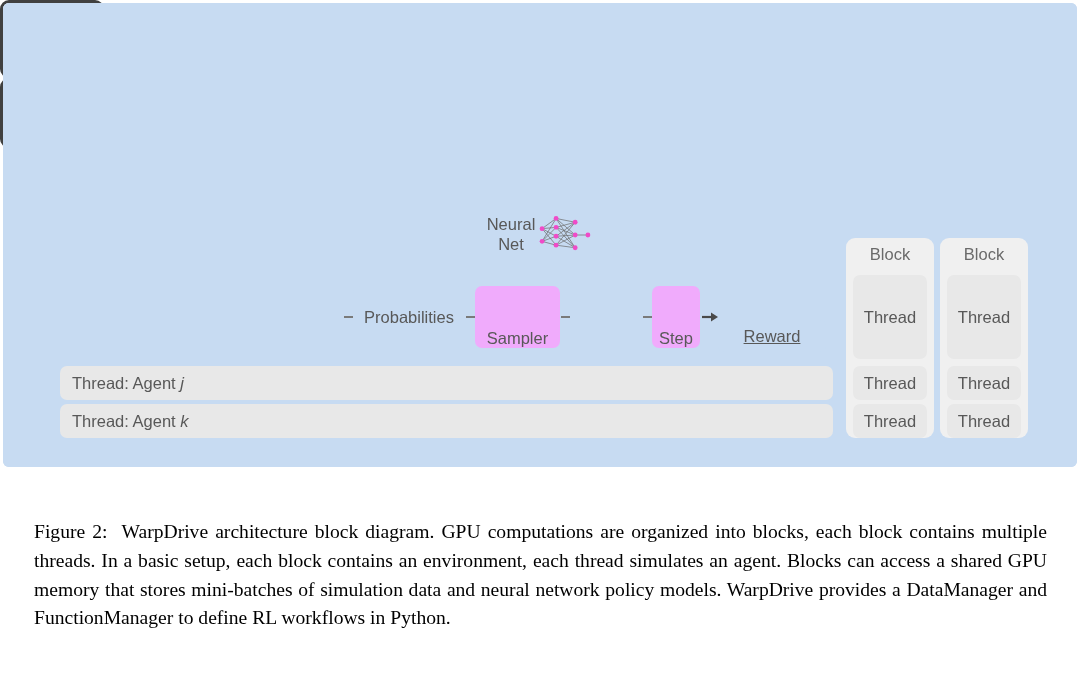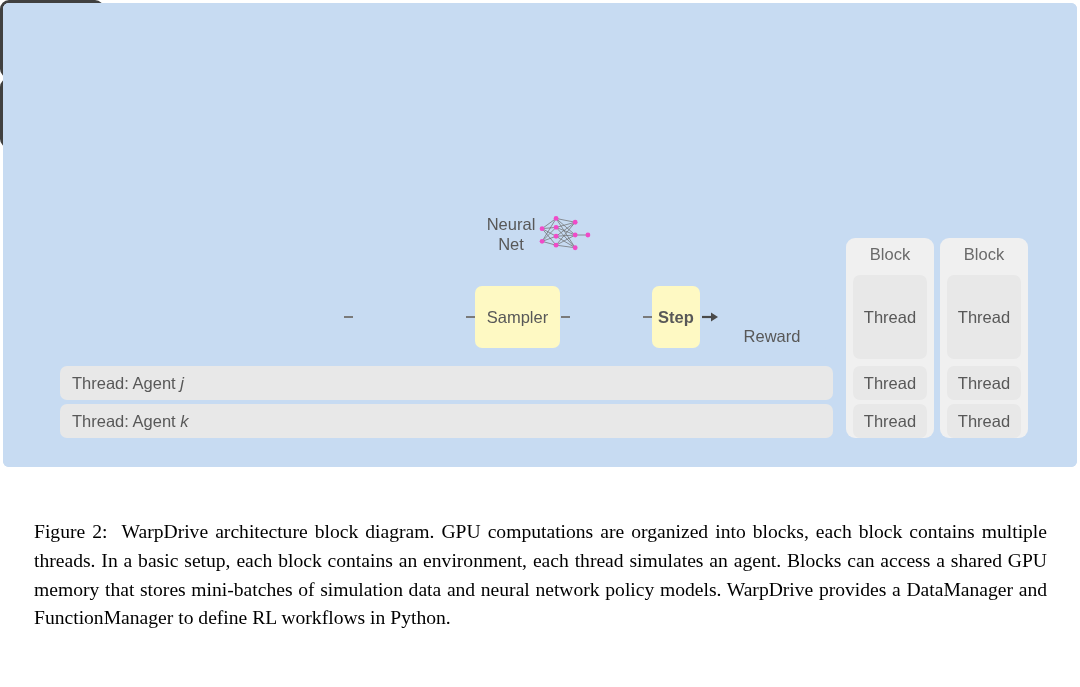--- a/index.html
+++ b/index.html
@@ -45,21 +45,21 @@
     align-items:center;
     justify-content:center;
     text-align:center;
     font-size:16.5px;
     color:#585858;
     line-height:1.22;
   }
   .blue{background:#c7dbf2;}
   .blue-lt{background:#d3e3f7;}
   .blue-dk{background:#aacce9;}
-  .green{background:#fef9c3;}
+  .green{background:#f0abfc;align-items:flex-end;}
   .hl{
     border:3px solid #404040;
     border-radius:9px;
     box-sizing:border-box;
   }
 
   
   #rl-circle{
     position:absolute;left:145px;top:21px;width:68px;height:68px;
   }
@@ -114,23 +114,23 @@
   #state-box{left:140px;top:286px;width:54px;height:62px;}
   #nn-box{left:204px;top:282px;width:140px;height:70px;}
   #nn-box-inner{
     position:absolute;left:3px;top:3px;right:3px;bottom:3px;
     background:#c7dbf2;border-radius:6px;
     display:flex;align-items:center;justify-content:center;gap:2px;
   }
   #prob-box{left:353px;top:286px;width:112px;height:62px;}
   #sampler-box{left:475px;top:286px;width:85px;height:62px;}
   #actions-box{left:570px;top:286px;width:72px;height:62px;}
-  #step-box{left:652px;top:286px;width:48px;height:62px;font-weight:bold;}
+  #step-box{left:652px;top:286px;width:48px;height:62px;}
   #nextstate-box{left:718px;top:284px;width:108px;height:32px;border-radius:6px;margin-top:36px;}
-  #reward-box{left:718px;top:320px;width:108px;height:32px;border-radius:6px;}
+  #reward-box{left:718px;top:320px;width:108px;height:32px;border-radius:6px;text-decoration:underline;}
 
   .dash{
     position:absolute;width:9px;height:2px;background:#7a7a7a;top:316px;
   }
   #d1{left:195px;}
   #d2{left:344px;}
   #d3{left:466px;}
   #d4{left:561px;}
   #d5{left:643px;}
   .arrow{
@@ -375,20 +375,23 @@
           <circle cx="30" cy="12" r="1.9"></circle>
             <circle cx="30" cy="22" r="1.9"></circle>
             <circle cx="30" cy="32" r="1.9"></circle>
           <circle cx="40" cy="22" r="1.9"></circle>
         </g>
       </svg>
     </div>
   </div>
   <div class="dash" id="d2"></div>
 
+  <div class="box blue" id="prob-box">
+    <span>Probabilities</span>
+  </div>
   <div class="dash" id="d3"></div>
 
   <div class="box green" id="sampler-box">
     <span>Sampler</span>
   </div>
   <div class="dash" id="d4"></div>
 
   <div class="dash" id="d5"></div>
 
   <div class="box green" id="step-box">

